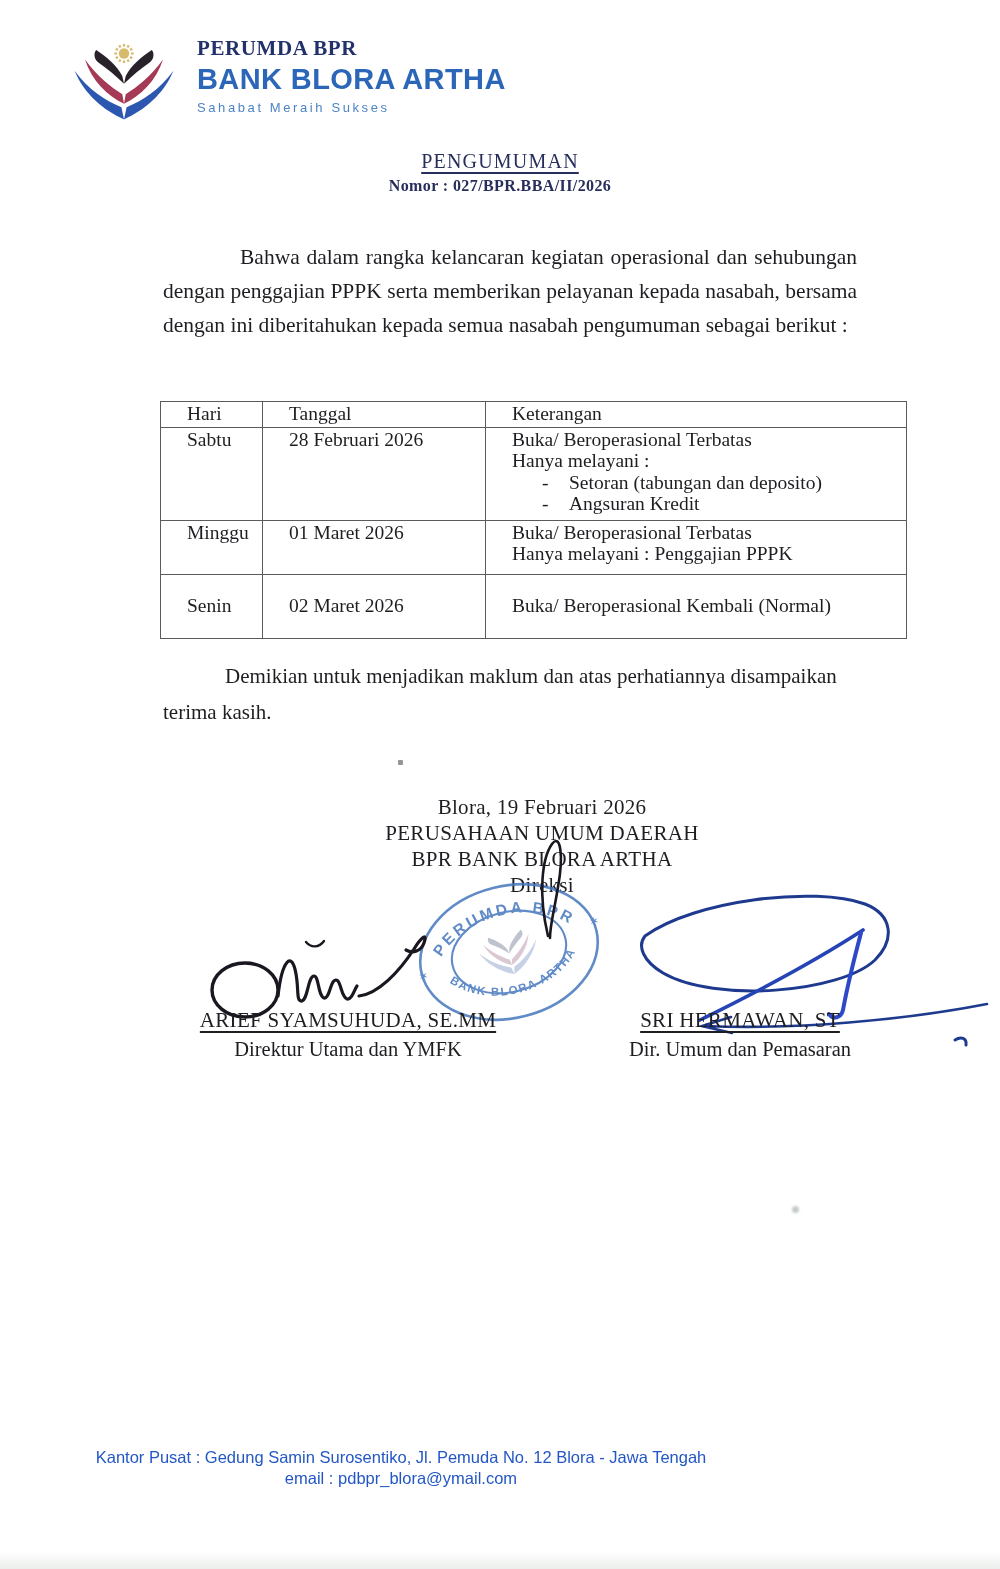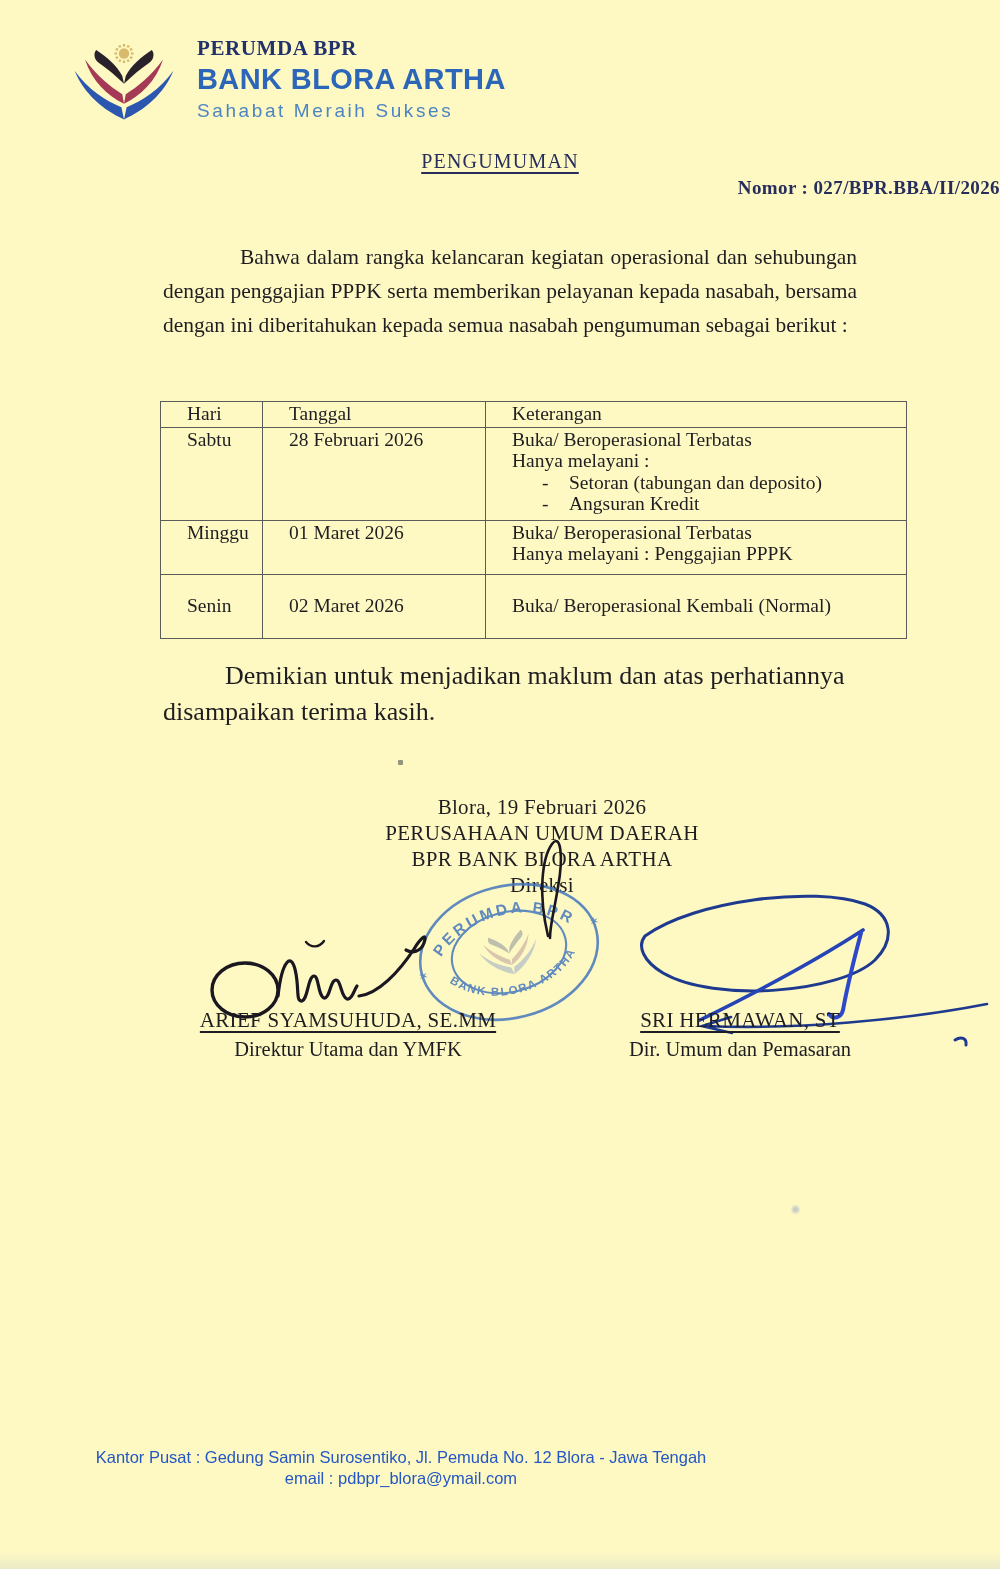--- a/index.html
+++ b/index.html
@@ -1,35 +1,35 @@
 <!DOCTYPE html>
 <html><head>
 <meta charset="utf-8">
 <style>
   html,body{margin:0;padding:0;background:#e8e8e8;}
   .page{
     position:relative;width:1000px;height:1569px;margin:0 auto;
-    background:#fef9c3;overflow:hidden;
+    background:#ffffff;overflow:hidden;
     font-family:"Liberation Serif",serif;color:#1e1d21;
   }
   
   .logo{position:absolute;left:72px;top:36px;width:104px;height:94px;}
   .org{position:absolute;left:197px;top:36px;}
   .org-top{font-family:"Liberation Serif",serif;font-weight:700;font-size:21px;letter-spacing:.6px;color:#22306b;}
   .org-main{font-family:"Liberation Sans",sans-serif;font-weight:700;font-size:29px;letter-spacing:.4px;color:#2b66b8;margin-top:2px;}
-  .org-tagline{font-family:"Liberation Sans",sans-serif;font-size:19px;letter-spacing:2.6px;color:#4d84c4;margin-top:4px;}
+  .org-tagline{font-family:"Liberation Sans",sans-serif;font-size:13px;letter-spacing:2.6px;color:#4d84c4;margin-top:4px;}
   
   .title-block{position:absolute;left:0;top:150px;width:1000px;text-align:center;color:#272e5c;}
   .doc-title{font-weight:400;font-size:20px;letter-spacing:1.2px;text-decoration:underline;text-underline-offset:4px;text-decoration-thickness:2px;}
-  .doc-number{font-weight:700;font-size:19px;letter-spacing:.4px;margin-top:4px;text-align:right;}
+  .doc-number{font-weight:700;font-size:16px;letter-spacing:.4px;margin-top:4px;}
   
   .opening{position:absolute;left:163px;top:240px;width:694px;margin:0;
     font-size:21.5px;line-height:34px;text-align:justify;text-indent:77px;}
   .closing{position:absolute;left:163px;top:658px;width:700px;margin:0;
-    font-size:26px;line-height:36px;text-indent:62px;}
+    font-size:21px;line-height:36px;text-indent:62px;}
   
   .schedule{position:absolute;left:160px;top:401px;width:746px;border-collapse:collapse;
     font-size:19.5px;line-height:21.5px;table-layout:fixed;}
   .schedule th,.schedule td{border:1.6px solid #5b5b59;vertical-align:top;text-align:left;
     font-weight:400;padding:1px 9px 2px 26px;}
   .col-hari{width:102px;}.col-tgl{width:223px;}.col-ket{width:421px;}
   .row-sabtu td{padding-bottom:5px;}
   .row-minggu td{padding-bottom:9px;}
   .row-senin td{padding-top:20px;padding-bottom:22px;}
   .ket-bullet{padding-left:30px;}

